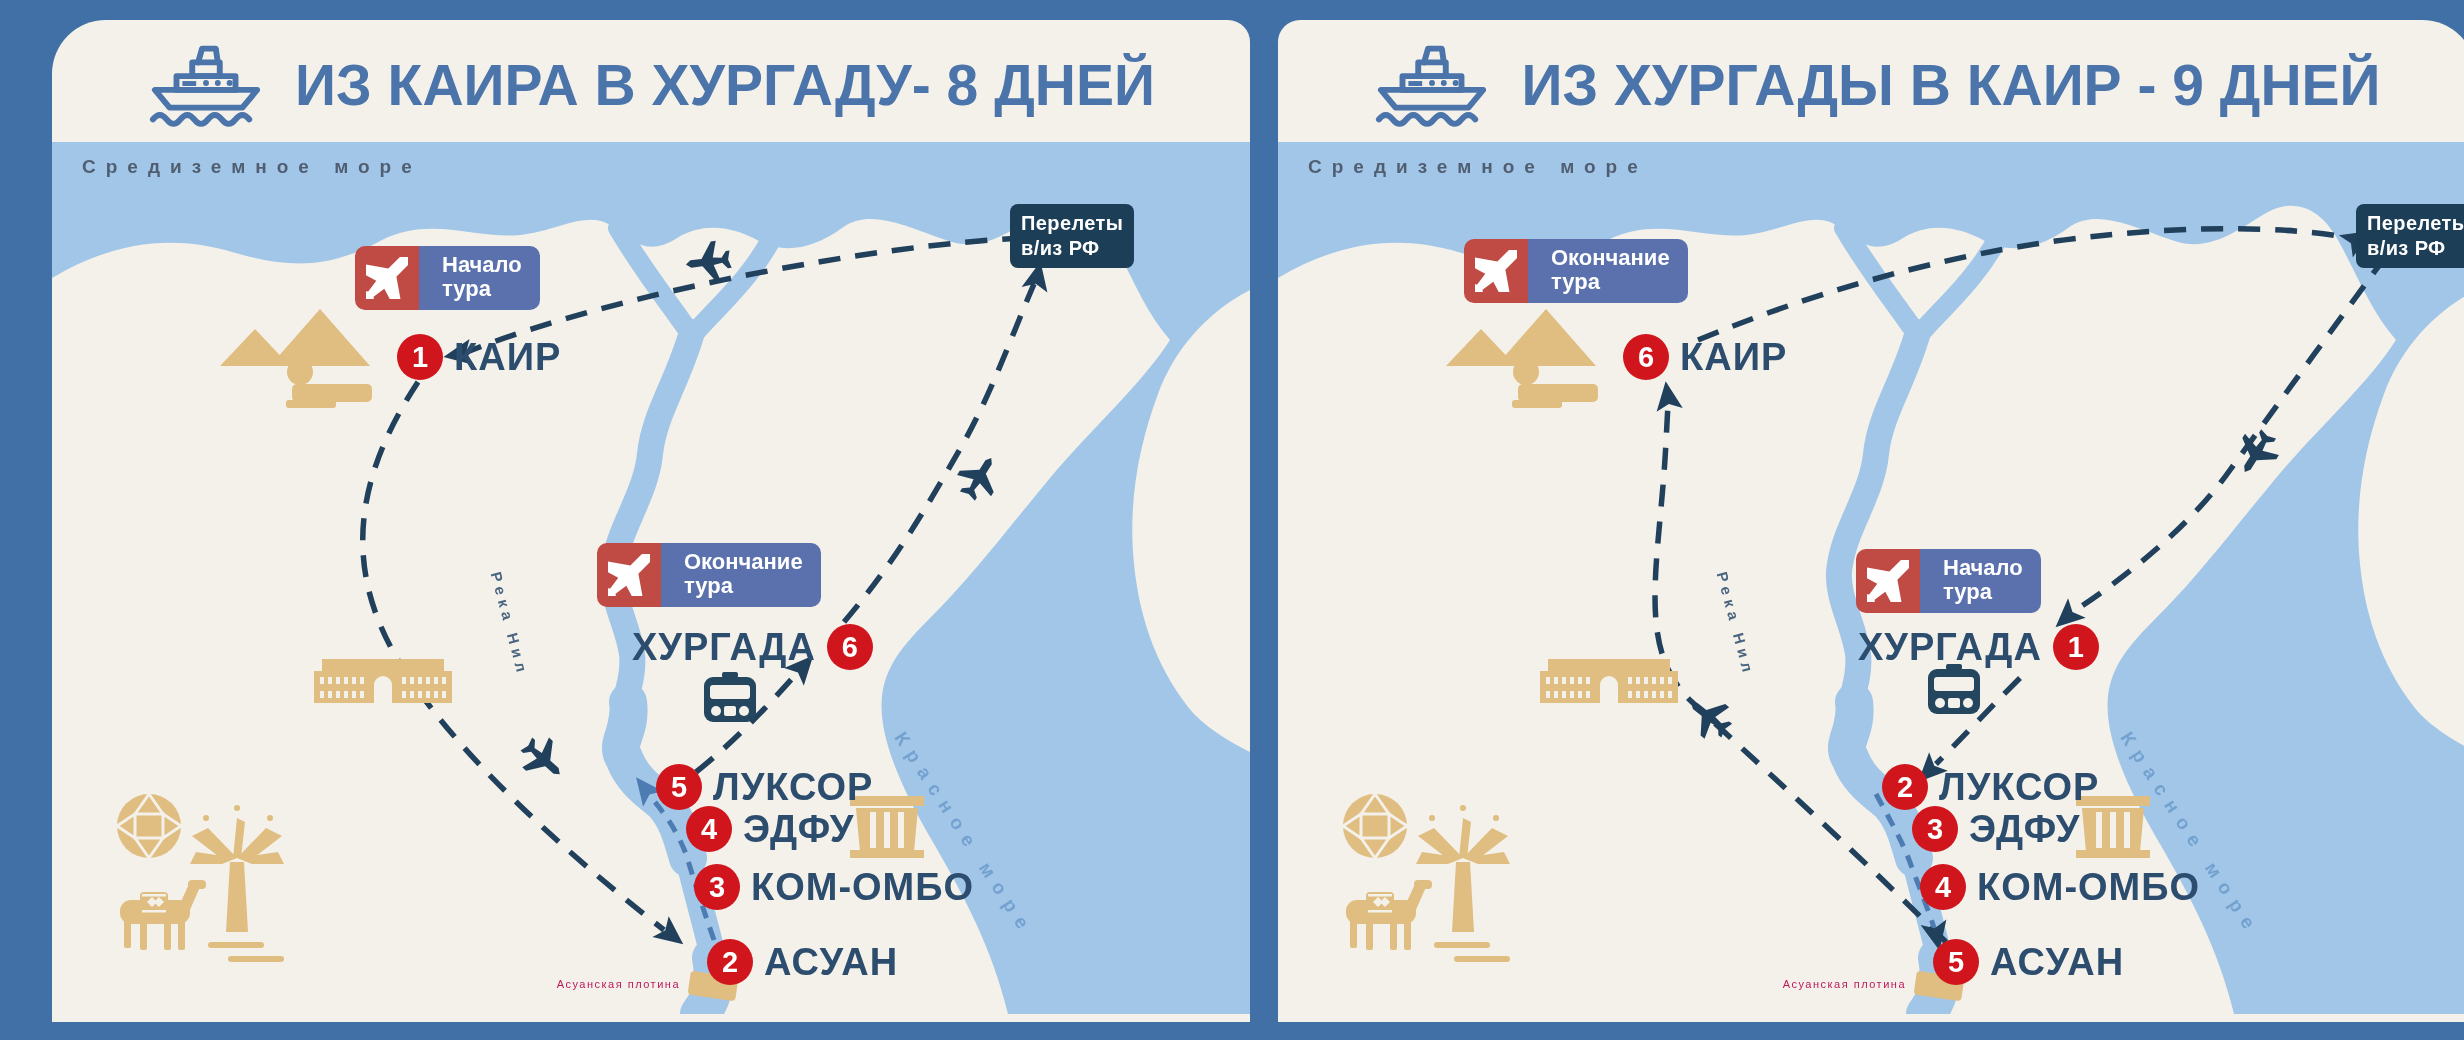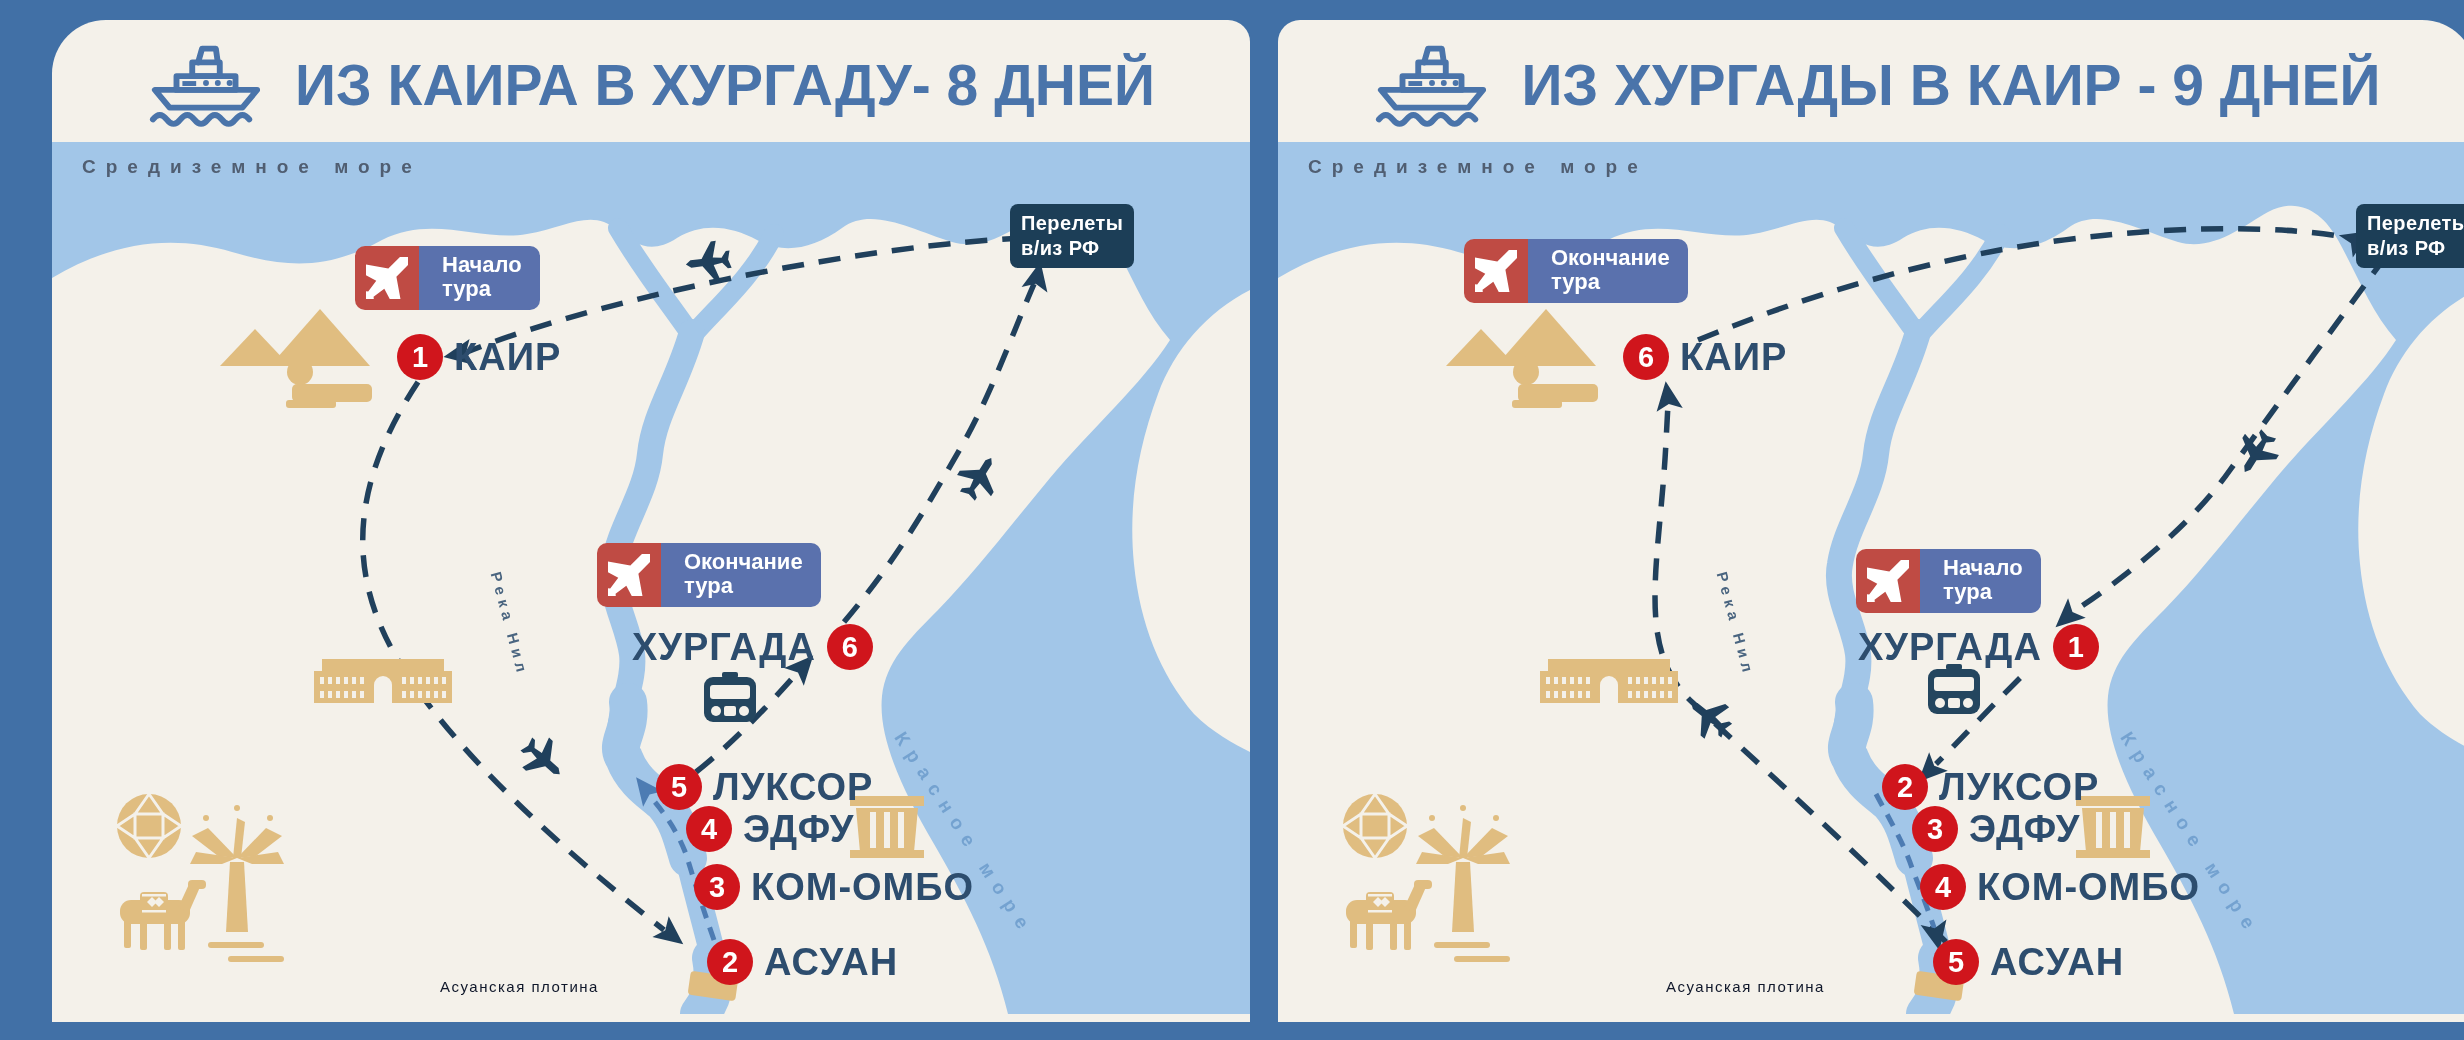--- a/index.html
+++ b/index.html
@@ -12,21 +12,21 @@
   .card.m0{border-radius:54px 22px 0 0;margin-left:32px;}
   .card.m1{border-radius:22px 54px 0 0;}
   .header{height:130px;display:flex;align-items:center;justify-content:center;gap:30px;}
   .title{font-weight:bold;font-size:57px;color:#4a74aa;letter-spacing:0px;white-space:nowrap;}
   .map{position:absolute;left:0;top:122px;width:1198px;height:1039px;}
   .map svg.geo{position:absolute;left:0;top:0;}
   .map-label{position:absolute;white-space:nowrap;}
   .sea-name{font-size:19px;letter-spacing:10px;color:#4a5668;font-weight:600;opacity:.92;}
   .red-sea-name{font-size:19px;letter-spacing:9px;color:#74a2d0;font-weight:600;transform:rotate(57deg);transform-origin:left top;}
   .river-name{font-size:15px;letter-spacing:5px;color:#2d4d6e;font-weight:600;transform:rotate(75deg);transform-origin:left top;opacity:.85;}
-  .dam-name{font-size:15px;letter-spacing:1.5px;color:#0f172a;width:240px;}
+  .dam-name{font-size:11px;letter-spacing:1.5px;color:#be185d;width:240px;text-align:right;}
   .city{position:absolute;display:flex;align-items:center;gap:11px;}
   .city .name{font-weight:bold;font-size:38px;color:#2d4d6e;letter-spacing:1px;white-space:nowrap;text-align:right;}
   .badge-num{width:46px;height:46px;border-radius:50%;background:#d0151c;color:#fff;font-weight:bold;
     font-size:29px;display:flex;align-items:center;justify-content:center;flex:0 0 46px;}
   .tour-badge{position:absolute;display:flex;border-radius:10px;overflow:hidden;}
   .tour-badge .plane-box{width:64px;background:#bf4b44;display:flex;align-items:center;justify-content:center;}
   .tour-badge .text-box{background:#5a71ad;padding:7px 18px 9px 23px;color:#fff;font-weight:bold;font-size:22px;line-height:1.1;}
   .flights{position:absolute;background:#1c3e57;border-radius:8px;color:#fff;font-weight:bold;
     font-size:20px;line-height:1.25;padding:7px 11px;letter-spacing:.4px;}
   

